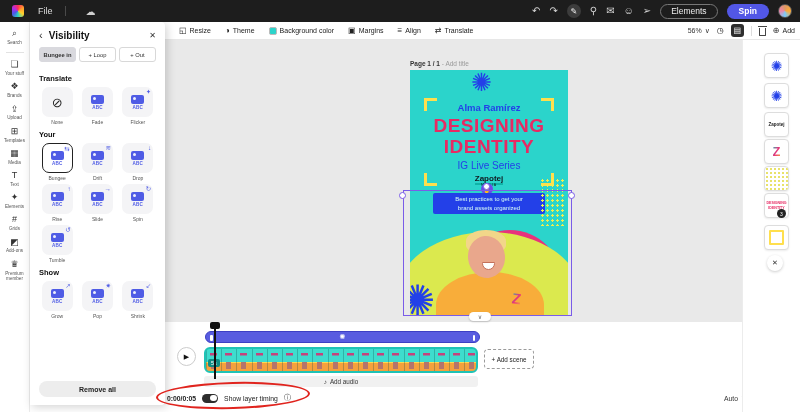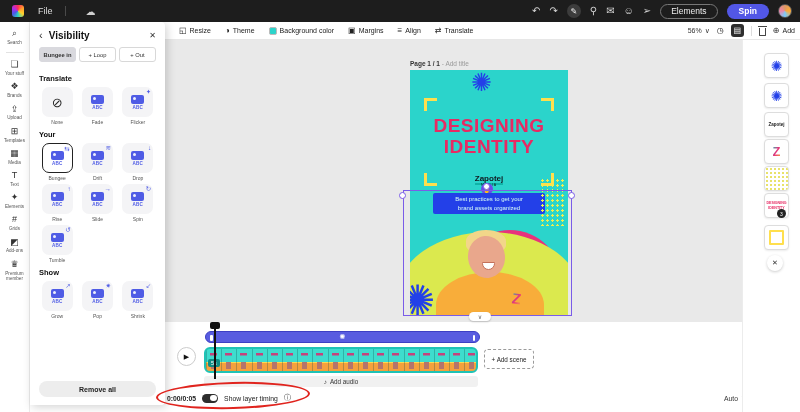--- a/index.html
+++ b/index.html
@@ -387,22 +387,24 @@
     <span>Page 1 / 1</span>
     <span class="page-hint">- Add title</span>
   </div>
 
   <div class="poster">
     <span class="splash-top">✺</span>
     <span class="bracket bk-tl"></span>
     <span class="bracket bk-tr"></span>
     <span class="bracket bk-bl"></span>
     <span class="bracket bk-br"></span>
+    <div class="po-speaker">Alma Ramírez</div>
     <div class="po-t1">DESIGNING</div>
     <div class="po-t2">IDENTITY</div>
+    <div class="po-sub">IG Live Series</div>
     <div class="po-logo"><b>Zapotej</b></div>
     <div class="po-logosub">MEDIA</div>
     <span class="po-peace">✌</span>
     <div class="po-banner">
       <span>Best practices to get your</span>
       <span>brand assets organized</span>
     </div>
     <div class="po-photo">
       <span class="pk-arc"></span>
       <span class="ch-ell"></span>

